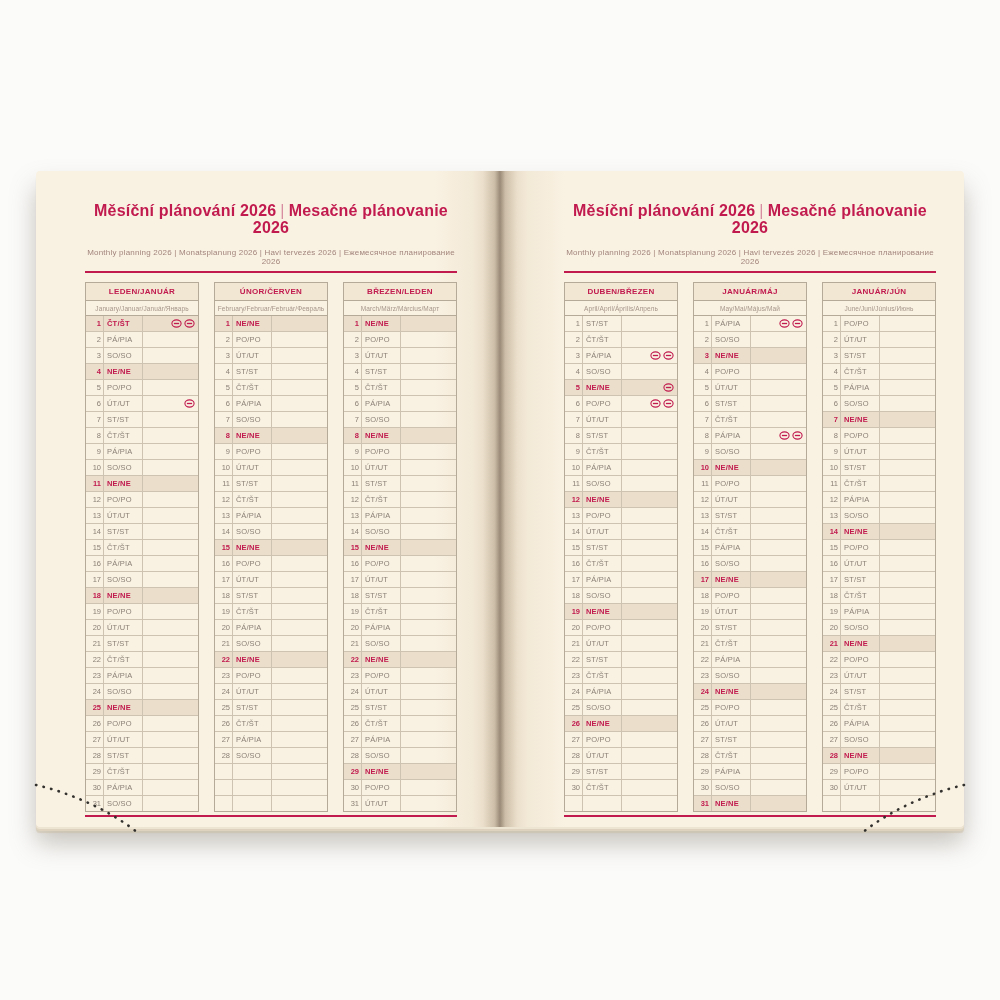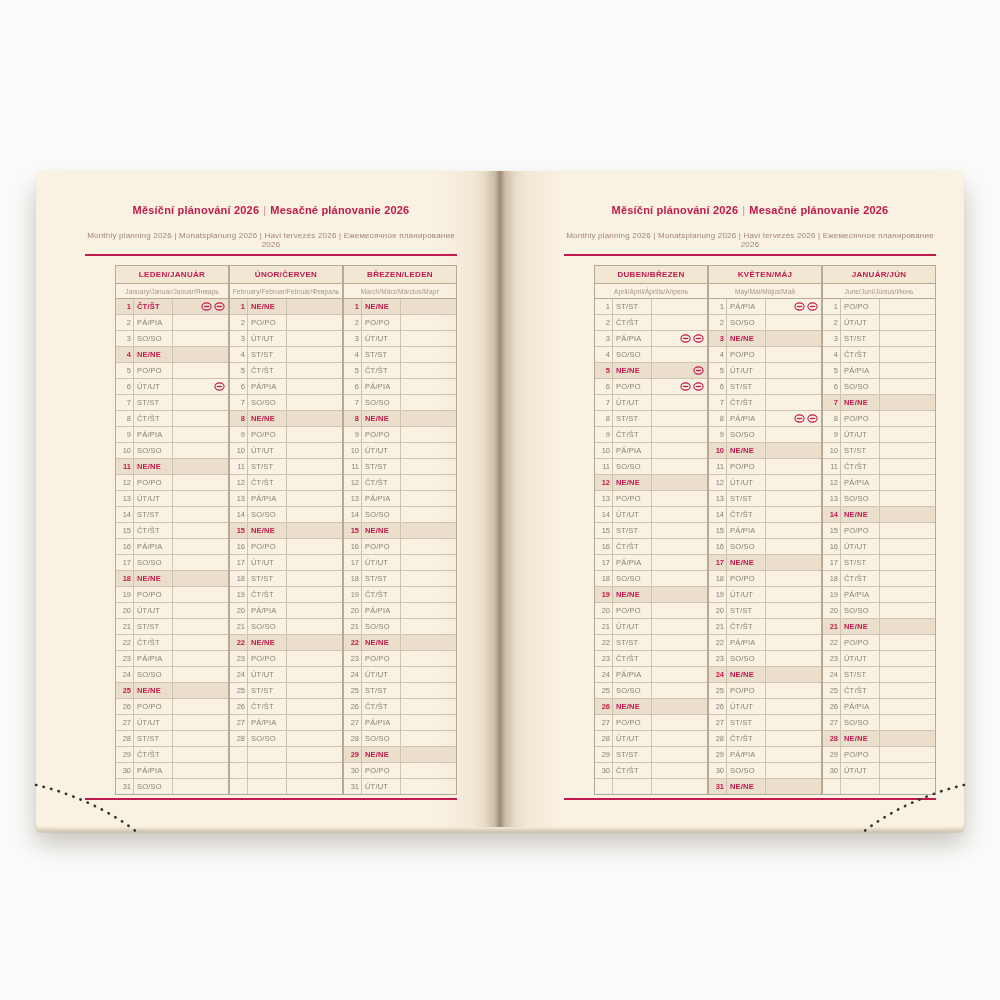--- a/index.html
+++ b/index.html
@@ -18,27 +18,27 @@
     background:linear-gradient(to right,#f9f1e2 0%,#f9f1e2 86%,#f3e9d7 94%,#e3d6c0 98.5%,#d8c9b2 100%);}
   .page.right{left:464px;border-radius:0 4px 4px 0;
     background:linear-gradient(to left,#f9f1e2 0%,#f9f1e2 86%,#f3e9d7 94%,#e4d7c1 98.5%,#d9cab3 100%);}
   .gutter{position:absolute;left:447px;top:0;width:34px;height:100%;pointer-events:none;
     background:linear-gradient(to right, rgba(88,68,50,0) 0%, rgba(88,68,50,.16) 35%,
                rgba(60,44,32,.40) 50%, rgba(88,68,50,.16) 65%, rgba(88,68,50,0) 100%);}
   .content{position:absolute;top:31px;width:372px;}
   .left  .content{left:49px;}
   .right .content{left:64px;}
 
-  .cal-title{text-align:center;font-size:11px;font-weight:bold;color:#c11a4e;letter-spacing:.2px;line-height:17px;}
+  .cal-title{text-align:center;font-size:16px;font-weight:bold;color:#c11a4e;letter-spacing:.2px;line-height:17px;}
   .cal-title .sep{color:#d88da0;font-weight:normal;padding:0 4px;}
   .cal-subtitle{text-align:center;font-size:8px;color:#a3857c;margin-top:12px;letter-spacing:.2px;}
   .rule{height:2px;background:#c11a4e;margin-top:5px;}
   .rule.bottom{margin-top:3px;}
 
-  .months{display:flex;justify-content:flex-end;margin-top:9px;}
+  .months{display:flex;justify-content:space-between;margin-top:9px;}
   .month{width:114px;border:1px solid #b5aa97;background:transparent;box-sizing:border-box;}
   .m-name{height:17px;display:flex;align-items:center;justify-content:center;background:#f2e7d3;
           border-bottom:1px solid #b5aa97;color:#c11a4e;font-weight:bold;font-size:8px;letter-spacing:.3px;}
   .m-trans{height:14px;display:flex;align-items:center;justify-content:center;font-size:6.5px;
            color:#a5968a;border-bottom:1px solid #b5aa97;letter-spacing:.1px;}
   .d-row{display:flex;height:15px;border-bottom:1px solid #cdc3b0;font-size:7.5px;color:#8b8276;box-sizing:content-box;}
   .d-row:last-child{border-bottom:none;}
   .d-num{width:15px;display:flex;align-items:center;justify-content:flex-end;padding-right:2px;border-right:1px solid #cdc3b0;}
   .d-dw{width:35px;display:flex;align-items:center;padding-left:3px;border-right:1px solid #cdc3b0;letter-spacing:.2px;}
   .d-note{flex:1;display:flex;align-items:center;justify-content:flex-end;padding-right:3px;gap:2px;}
@@ -736,21 +736,21 @@
               <div class="d-dw">ČT/ŠT</div>
               <div class="d-note"></div>
             </div>
             <div class="d-row">
               <div class="d-num"></div>
               <div class="d-dw"></div>
               <div class="d-note"></div>
             </div>
           </div>
           <div class="month">
-            <div class="m-name">KVĚTEN/MÁJ</div>
+            <div class="m-name">JANUÁR/MÁJ</div>
             <div class="m-trans">May/Mai/Május/Май</div>
             <div class="d-row">
               <div class="d-num">1</div>
               <div class="d-dw">PÁ/PIA</div>
               <div class="d-note">
                 <svg width="11" height="9" viewBox="0 0 11 9">
                   <ellipse cx="5.5" cy="4.5" rx="4.6" ry="3.6" fill="none" stroke="#c11a4e" stroke-width="1.1"></ellipse>
                   <path d="M2.9 4.5 H8.1" stroke="#c11a4e" stroke-width="1.3"></path>
                 </svg>
                 <svg width="11" height="9" viewBox="0 0 11 9">

